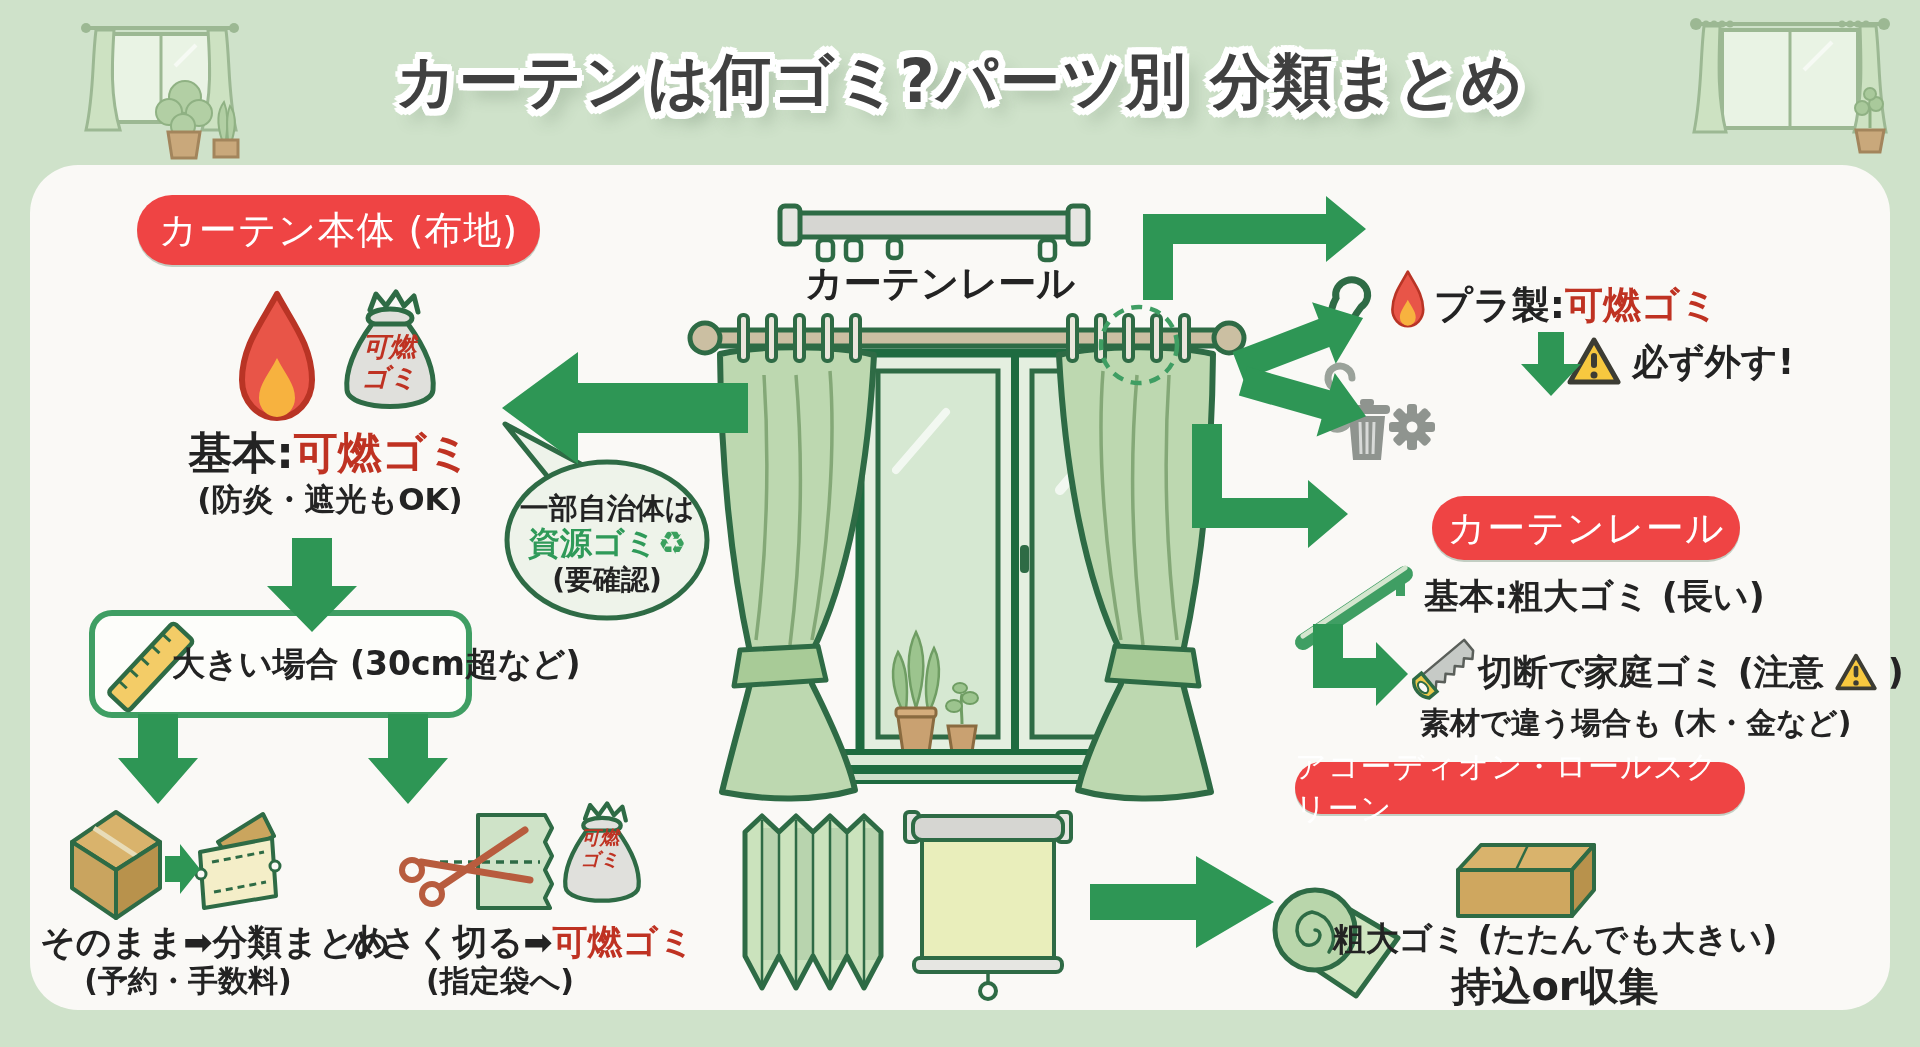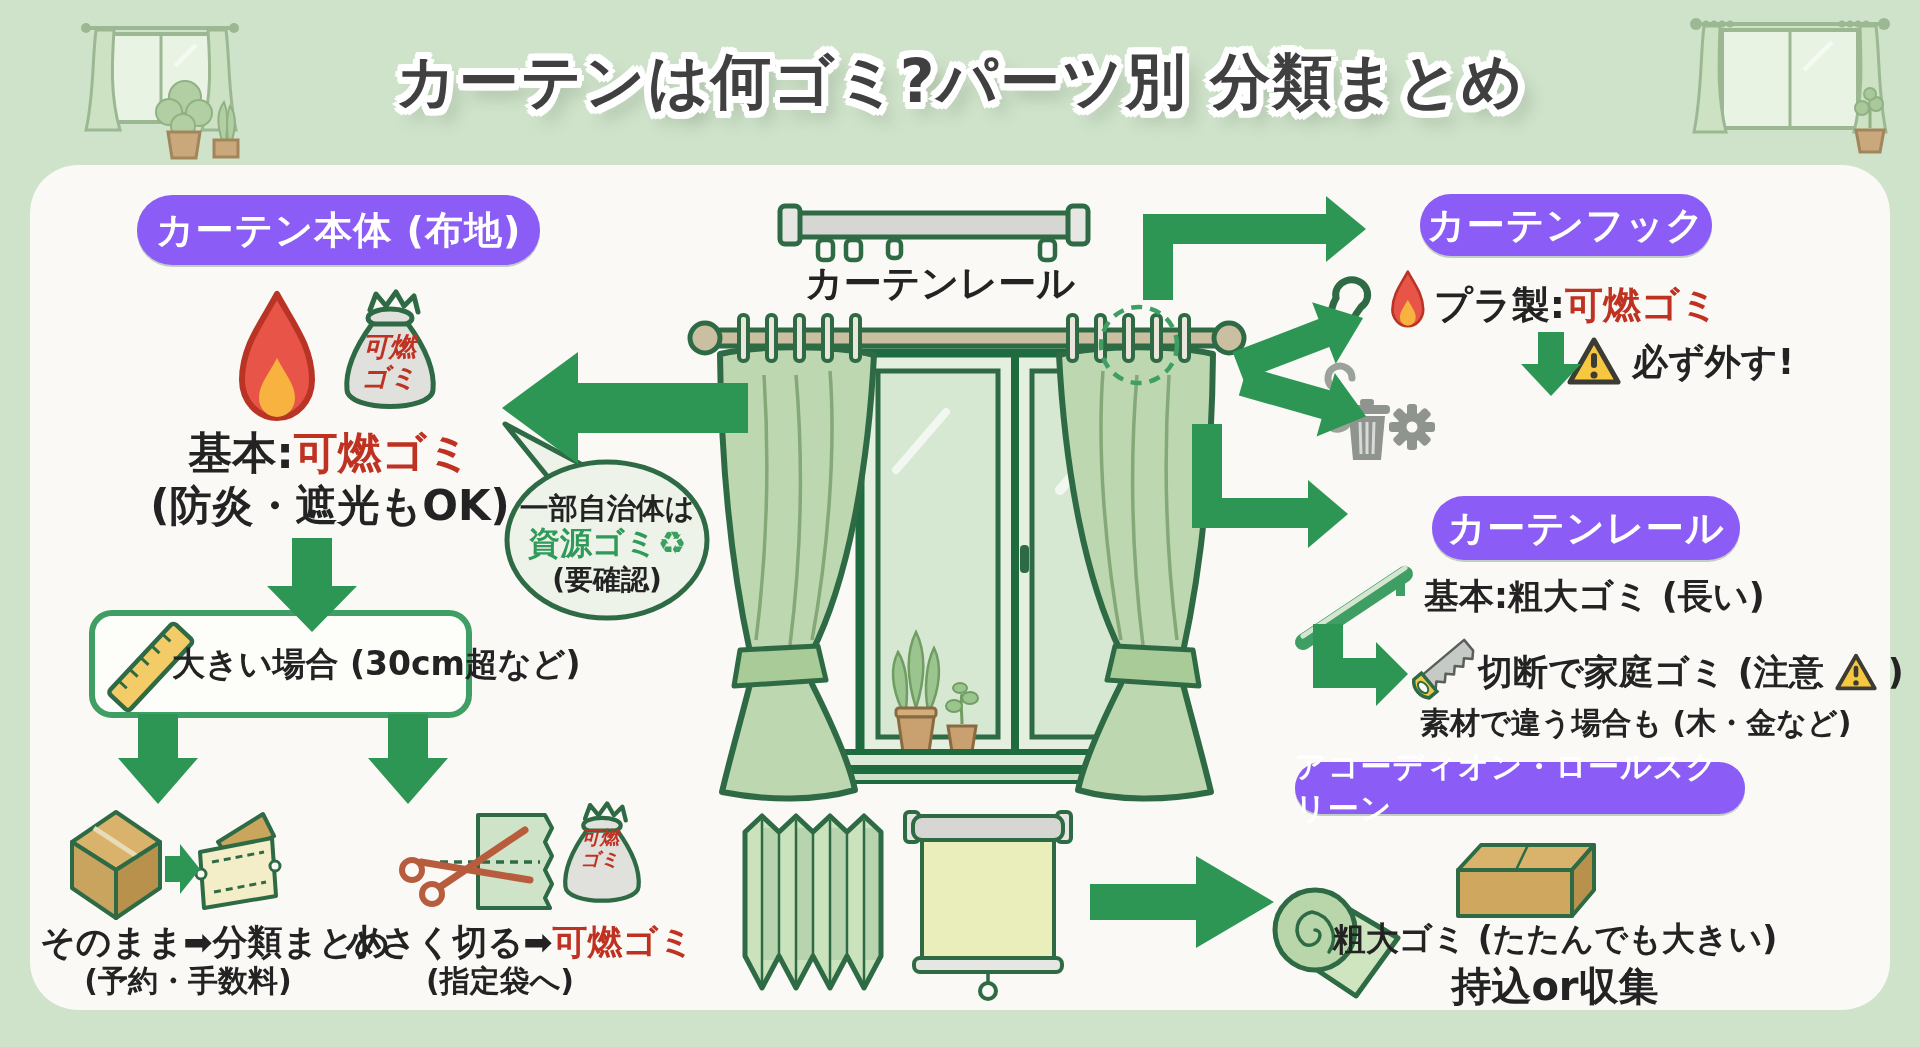--- a/index.html
+++ b/index.html
@@ -18,32 +18,32 @@
     white-space:nowrap;font-size:60px;font-weight:900;color:#404040;letter-spacing:2px;
     text-shadow:
       -5px -5px 0 #fff,5px -5px 0 #fff,-5px 5px 0 #fff,5px 5px 0 #fff,
       -7px 0 0 #fff,7px 0 0 #fff,0 -7px 0 #fff,0 7px 0 #fff,
       -4px 7px 0 #fff,4px 7px 0 #fff,-4px -7px 0 #fff,4px -7px 0 #fff,
       10px 12px 16px rgba(60,90,60,.35);
     margin-top: 24px;
   }
   .badge{
     position:absolute;display:flex;align-items:center;justify-content:center;
-    background:#8b5cf6;color:#fff;font-weight:700;border-radius:45px;letter-spacing:1px;
+    background:#ef4444;color:#fff;font-weight:400;border-radius:45px;letter-spacing:1px;
     box-shadow:0 2px 0 rgba(30,80,45,.25);
   }
   .badge-fabric{left:137px;top:195px;width:403px;height:70px;font-size:38px;}
   .badge-hooks{left:1420px;top:194px;width:292px;height:62px;font-size:38px;}
   .badge-rail{left:1432px;top:496px;width:308px;height:64px;font-size:38px;}
   .badge-screens{left:1295px;top:762px;width:450px;height:52px;font-size:31px;}
   .bag-label{position:absolute;color:#bf3222;font-weight:900;text-align:center;font-style:italic;}
   .bag-big{left:336px;top:331px;width:106px;font-size:27px;}
   .bag-small{left:568px;top:827px;width:64px;font-size:19px;}
   .basic-line{left:105px;top:428px;width:450px;font-size:44px;}
-  .basic-note{left:105px;top:482px;width:450px;font-size:42px;}
+  .basic-note{left:105px;top:482px;width:450px;font-size:31px;}
   .bubble-t{left:509px;width:196px;}
   .bub1{top:492px;font-size:29px;}
   .bub2{top:525px;font-size:32px;}
   .bub3{top:564px;font-size:28px;}
   .size-rule{left:172px;top:613px;height:102px;display:flex;align-items:center;font-size:33px;}
   .keep-label{left:40px;top:922px;width:320px;font-size:35px;}
   .keep-note{left:28px;top:964px;width:320px;font-size:30px;}
   .cut-line{left:330px;top:922px;width:380px;font-size:35px;}
   .cut-note{left:330px;top:964px;width:340px;font-size:30px;}
   .rail-caption{left:795px;top:262px;width:290px;font-size:38px;}
@@ -365,21 +365,20 @@
   <span>小さく切る➡</span><span class="red">可燃ゴミ</span>
 </div>
 
 <div class="txt bag-label bag-small">
   <div>可燃</div>
   <div>ゴミ</div>
 </div>
 
 <div class="txt center w900 rail-caption">カーテンレール</div>
 
-<div class="badge badge-hooks">カーテンフック</div>
 <div class="txt w900 plastic-line nowrap">
   <span>プラ製:</span><span class="red">可燃ゴミ</span>
 </div>
 <div class="txt w900 must-remove nowrap">必ず外す!</div>
 
 <div class="badge badge-rail">カーテンレール</div>
 <div class="txt w900 rail-basic nowrap">基本:粗大ゴミ (長い)</div>
 <div class="txt w900 rail-cut nowrap">
   <span>切断で家庭ゴミ (注意</span>
       <svg class="warn-inline" viewBox="0 0 54 48">

